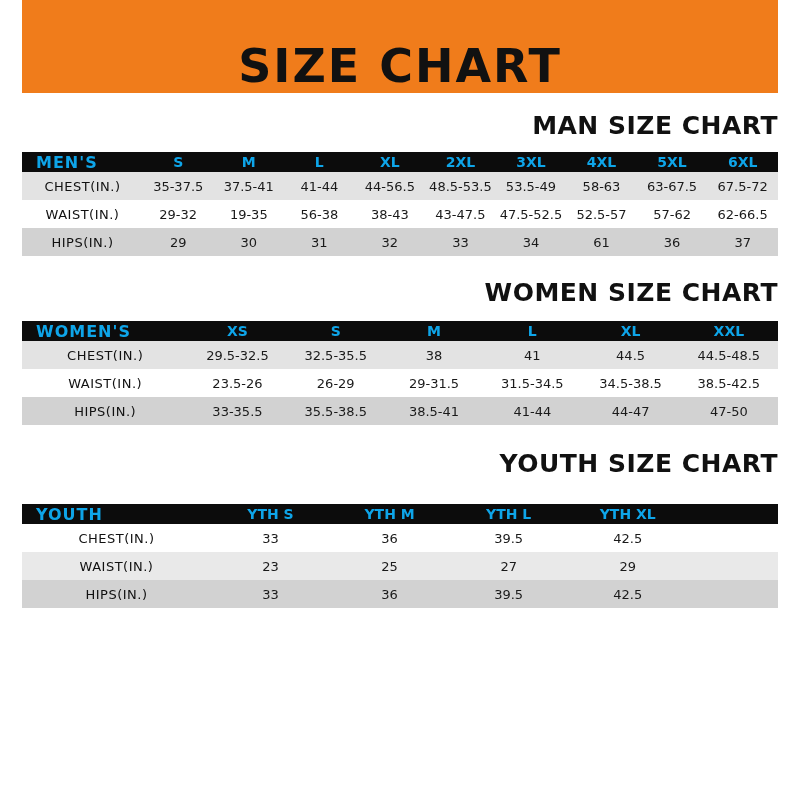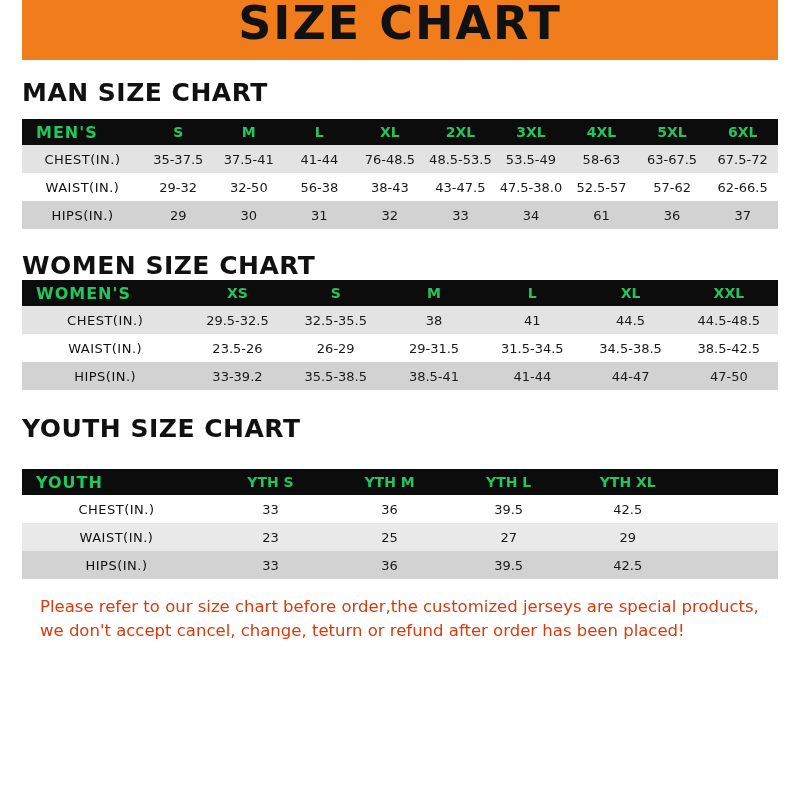--- a/index.html
+++ b/index.html
@@ -11,24 +11,24 @@
   }
   .page {
     width: 800px; height: 800px;
     position: relative;
     background: #ffffff;
     overflow: hidden;
   }
   
   .header-band {
     width: 100%;
-    height: 60px;
+    height: 93px;
     background: #f07c1b;
     display: flex;
-    align-items: flex-start;
+    align-items: flex-end;
     justify-content: center;
     position: relative;
   }
   .header-band .title {
     font-family: "DejaVu Sans", sans-serif;
     font-weight: bold;
     font-size: 46px;
     letter-spacing: 2px;
     color: #111111;
     line-height: 1;
@@ -43,53 +43,53 @@
     background: #ffffff;
   }
   .band-left { left: 0; }
   .band-right { right: 0; }
 
   .content {
     padding: 0 22px;
   }
 
   .section-title {
-    text-align: left;
+    text-align: right;
     font-family: "DejaVu Sans", sans-serif;
     font-weight: bold;
     font-size: 25px;
     color: #111111;
     letter-spacing: 0.5px;
   }
   .t1 { margin-top: 18px; margin-bottom: 12px; }
-  .t2 { margin-top: 22px; }
+  .t2 { margin-top: 22px; margin-bottom: 14px; }
   .t3 { margin-top: 24px; margin-bottom: 26px; }
 
   table.chart {
     border-collapse: collapse;
     width: 100%;
     table-layout: fixed;
   }
   table.chart th, table.chart td {
     text-align: center;
     font-size: 13px;
     color: #1a1a1a;
     font-family: "DejaVu Sans", sans-serif;
     padding: 0;
     height: 28px;
     vertical-align: middle;
   }
   table.chart thead tr {
     background: #0c0c0c;
   }
   table.chart thead th {
-    color: #22c55e;
+    color: #0ea5e9;
     font-weight: bold;
     font-size: 14px;
-    height: 26px;
+    height: 20px;
   }
   table.chart thead th.corner {
     text-align: left;
     padding-left: 14px;
     letter-spacing: 1px;
     font-size: 16px;
   }
   table.chart tbody td.rowlabel {
     text-align: center;
     font-size: 13px;
@@ -141,35 +141,35 @@
           <th>5XL</th>
           <th>6XL</th>
         </tr>
       </thead>
       <tbody>
         <tr class="stripe-a">
           <td class="rowlabel">CHEST(IN.)</td>
           <td>35-37.5</td>
           <td>37.5-41</td>
           <td>41-44</td>
-          <td>76-48.5</td>
+          <td>44-56.5</td>
           <td>48.5-53.5</td>
           <td>53.5-49</td>
           <td>58-63</td>
           <td>63-67.5</td>
           <td>67.5-72</td>
         </tr>
         <tr class="stripe-b">
           <td class="rowlabel">WAIST(IN.)</td>
           <td>29-32</td>
-          <td>32-50</td>
+          <td>19-35</td>
           <td>56-38</td>
           <td>38-43</td>
           <td>43-47.5</td>
-          <td>47.5-38.0</td>
+          <td>47.5-52.5</td>
           <td>52.5-57</td>
           <td>57-62</td>
           <td>62-66.5</td>
         </tr>
         <tr class="stripe-c">
           <td class="rowlabel">HIPS(IN.)</td>
           <td>29</td>
           <td>30</td>
           <td>31</td>
           <td>32</td>
@@ -209,21 +209,21 @@
           <td class="rowlabel">WAIST(IN.)</td>
           <td>23.5-26</td>
           <td>26-29</td>
           <td>29-31.5</td>
           <td>31.5-34.5</td>
           <td>34.5-38.5</td>
           <td>38.5-42.5</td>
         </tr>
         <tr class="stripe-c">
           <td class="rowlabel">HIPS(IN.)</td>
-          <td>33-39.2</td>
+          <td>33-35.5</td>
           <td>35.5-38.5</td>
           <td>38.5-41</td>
           <td>41-44</td>
           <td>44-47</td>
           <td>47-50</td>
         </tr>
       </tbody>
     </table>
 
     <div class="section-title t3">YOUTH SIZE CHART</div>
@@ -259,19 +259,15 @@
           <td class="rowlabel">HIPS(IN.)</td>
           <td>33</td>
           <td>36</td>
           <td>39.5</td>
           <td>42.5</td>
           <td></td>
         </tr>
       </tbody>
     </table>
 
-    <div class="footer-note">
-      <span class="line">Please refer to our size chart before order,the customized jerseys are special products,</span>
-      <span class="line">we don't accept cancel, change, teturn or refund after order has been placed!</span>
-    </div>
 
   </div>
 </div>
 
 </body></html>

